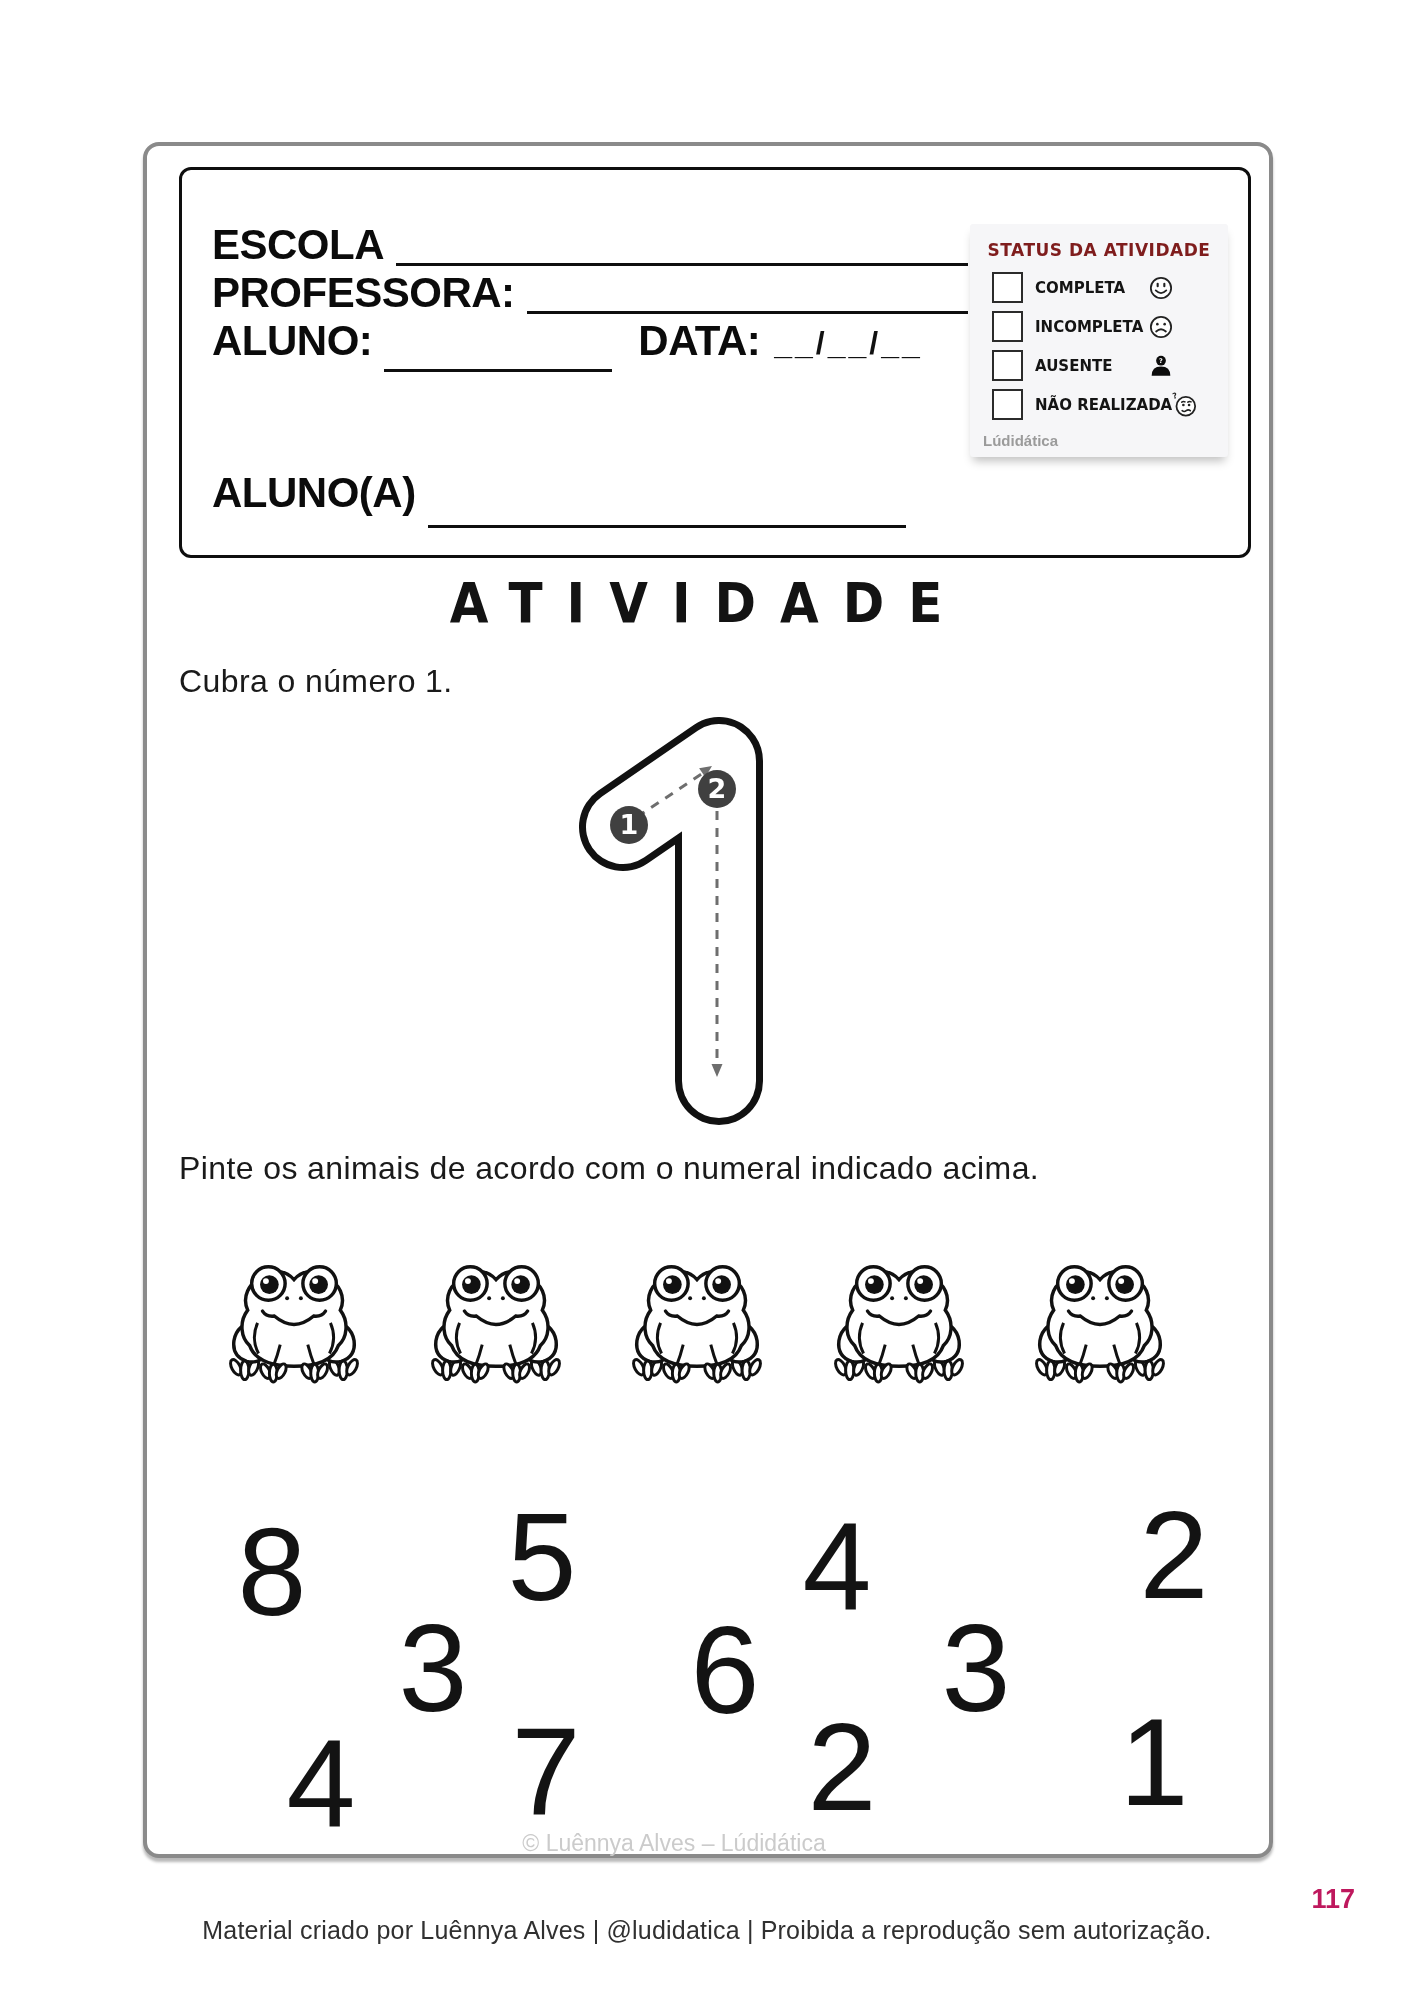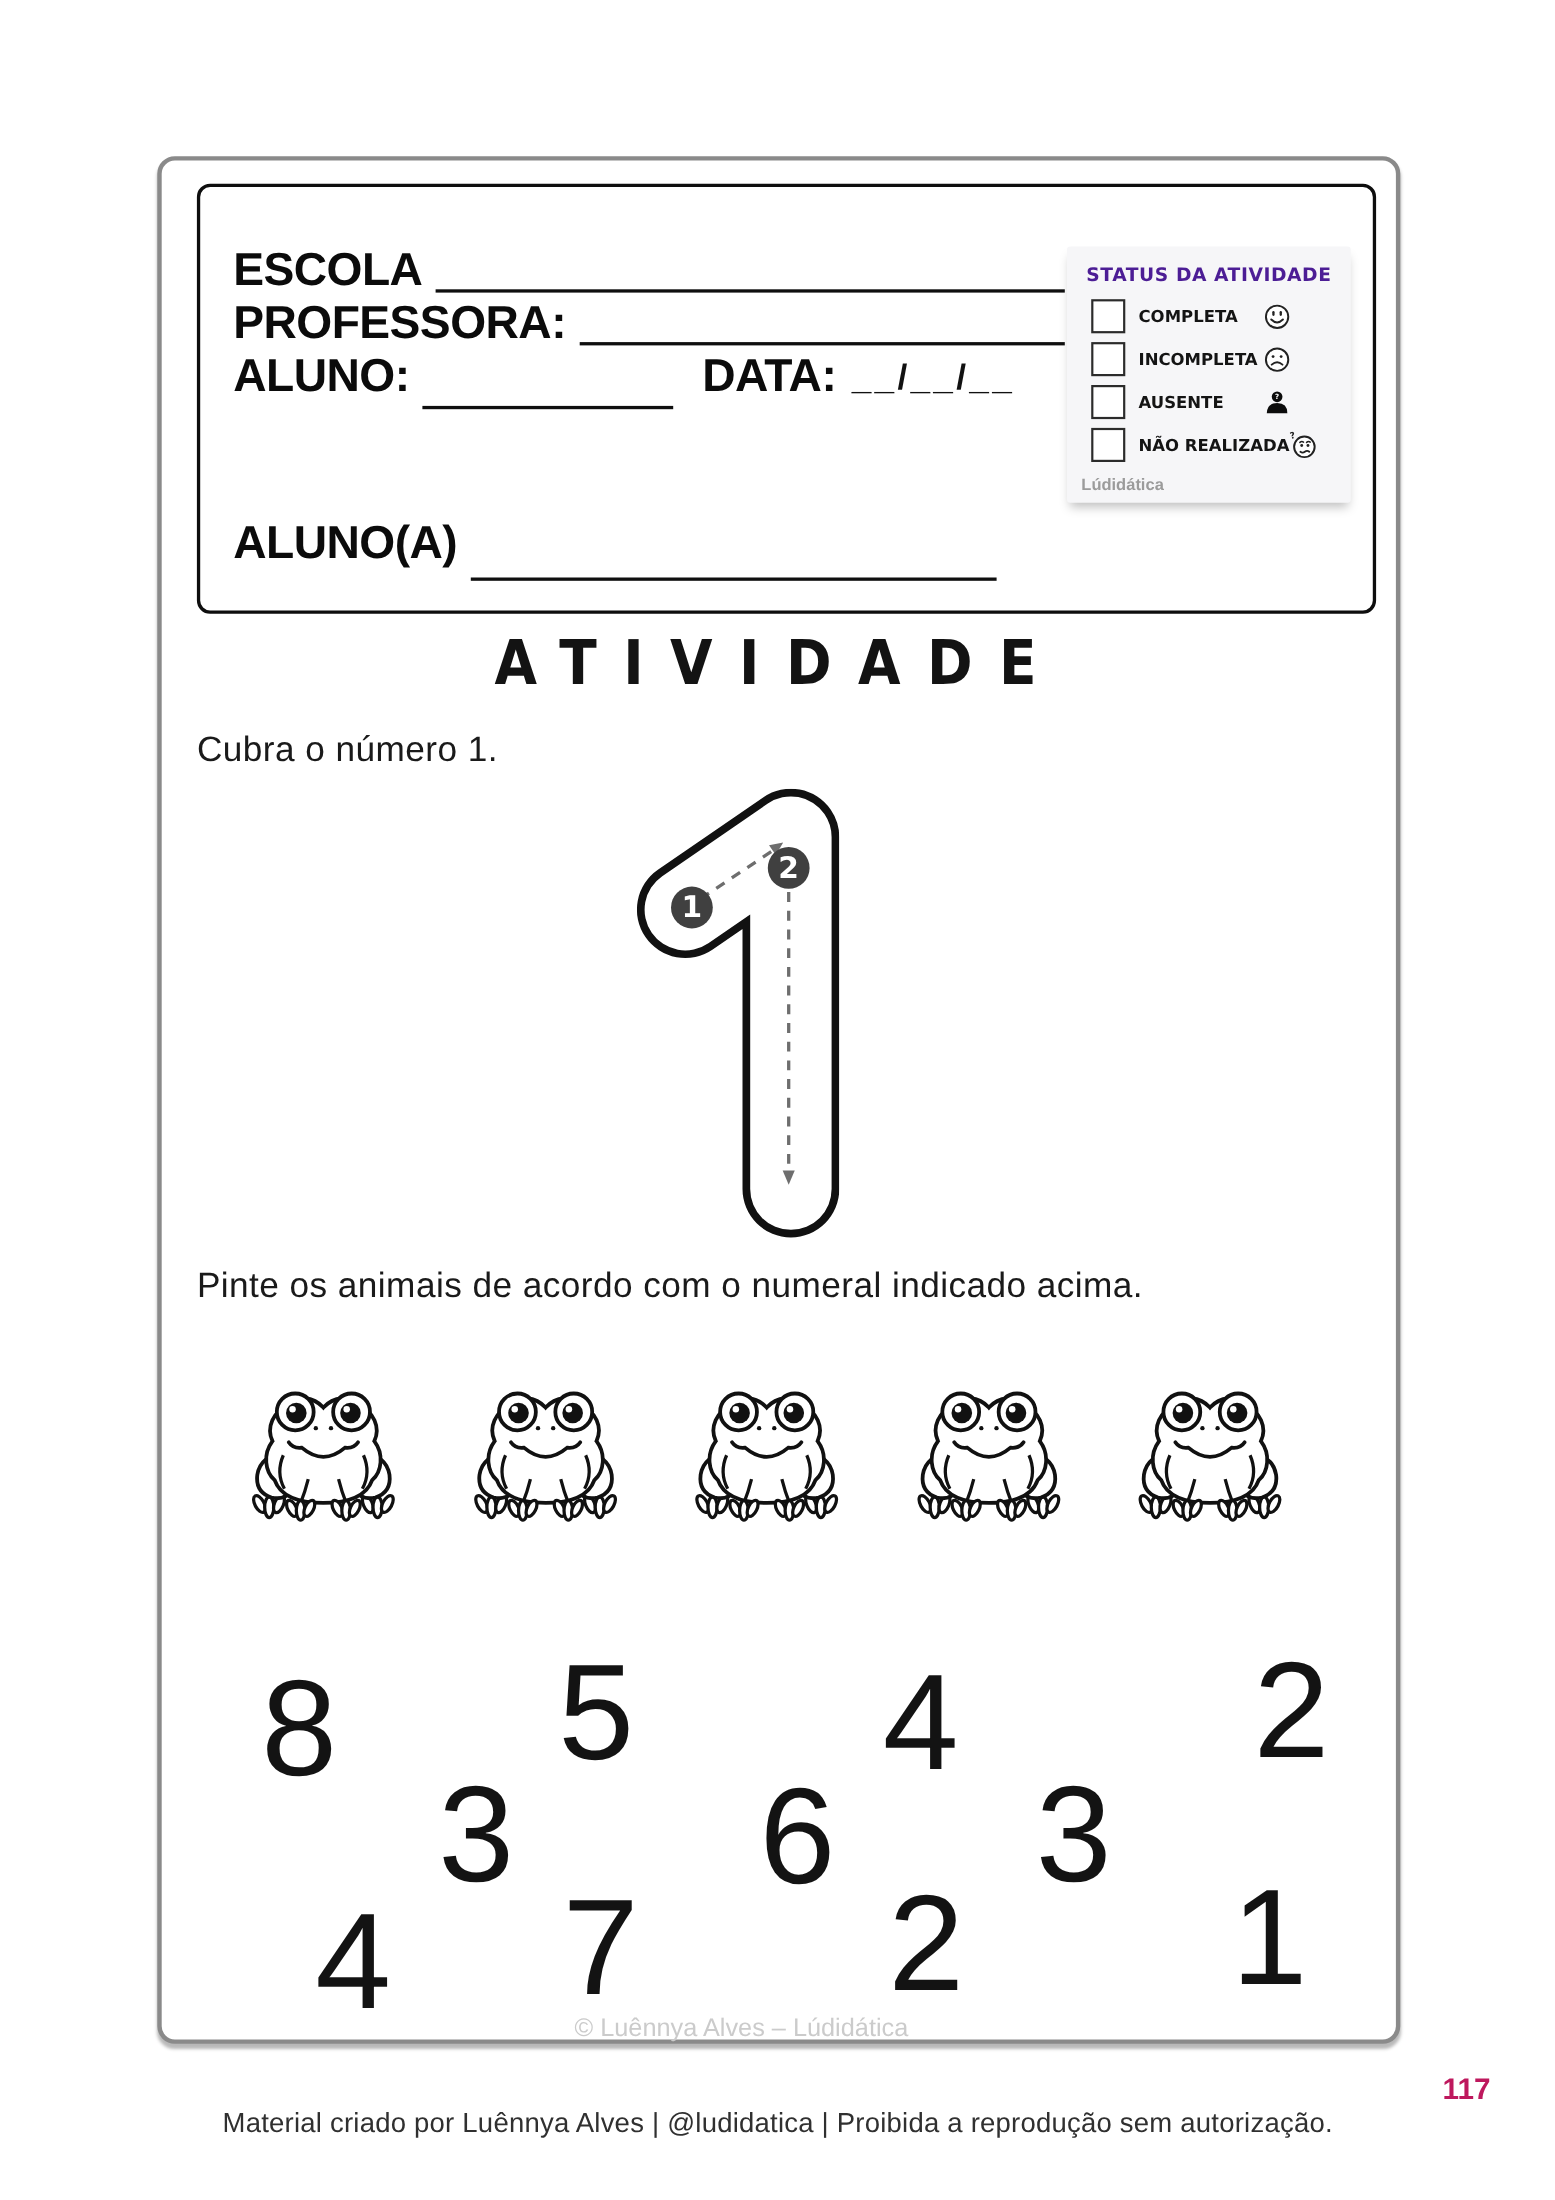--- a/index.html
+++ b/index.html
@@ -16,21 +16,21 @@
   .fline{border-bottom:3px solid #0f0f0f;height:12px;flex:1 1 auto;margin-left:12px;}
   .row-escola{top:50px}.row-prof{top:98px}.row-turma{top:146px}.row-aluno{top:298px}
   .row-turma .fline.short{flex:0 0 228px;margin-bottom:-10px;}
   .row-turma .flabel.data{margin-left:26px;}
   .slashes{font-weight:700;font-size:32px;letter-spacing:3px;margin-left:14px;white-space:nowrap;}
   .row-aluno .fline{flex:0 0 478px;margin-bottom:-14px;}
   
   .status-panel{position:absolute;left:788px;top:54px;width:258px;height:233px;
     background:#f6f6f8;border-radius:3px;box-shadow:0 7px 9px -3px rgba(0,0,0,.25);}
   .status-title{font-family:"DejaVu Sans",sans-serif;font-weight:700;font-size:17px;
-    text-align:center;padding-top:16px;letter-spacing:.5px;color:#4c1d95;}
+    text-align:center;padding-top:16px;letter-spacing:.5px;color:#7f1d1d;}
   .status-rows{margin-top:8px;}
   .status-row{display:flex;align-items:center;height:39px;padding:0 54px 0 22px;}
   .checkbox{width:27px;height:27px;border:2.5px solid #2b2b2b;background:#fff;flex:0 0 auto;}
   .status-label{font-family:"DejaVu Sans",sans-serif;font-weight:700;
     font-size:15px;margin-left:12px;flex:1 1 auto;white-space:nowrap;color:#141414;}
   .status-icon{width:26px;height:26px;flex:0 0 auto;}
   .status-brand{position:absolute;left:13px;bottom:8px;font-size:15px;font-weight:700;color:#9b9b9b;}
   
   .activity-title{position:absolute;left:0;top:428px;width:100%;margin:0;text-align:center;
     font-family:"DejaVu Sans",sans-serif;font-weight:700;font-size:50px;letter-spacing:24px;

